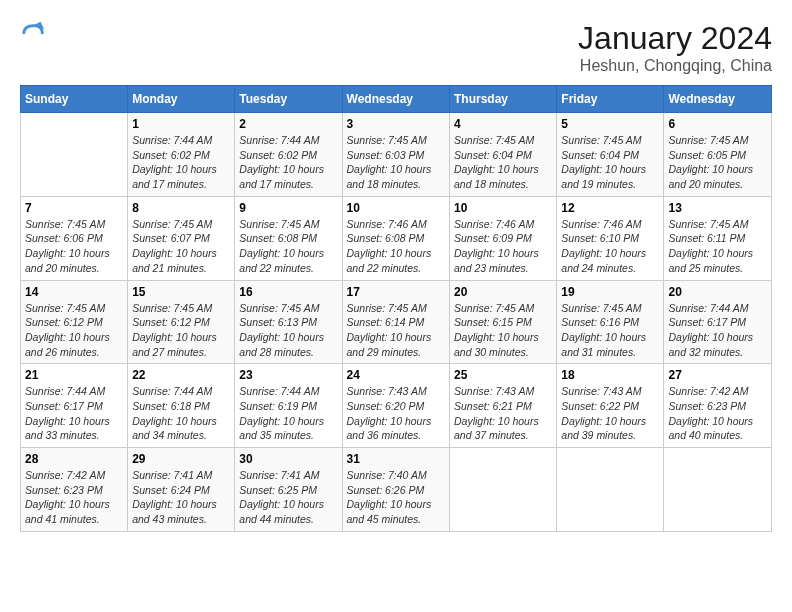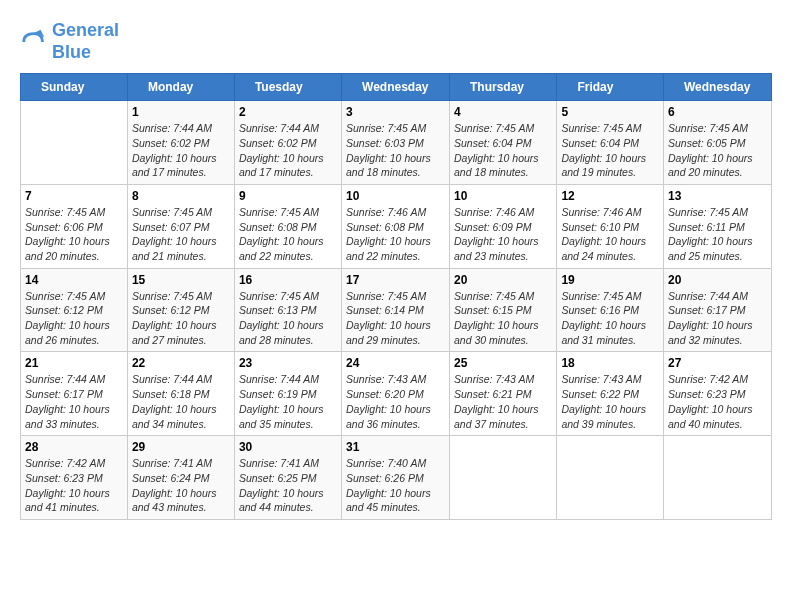--- a/index.html
+++ b/index.html
@@ -47,21 +47,21 @@
       color: #555;
     }
     table {
       width: 100%;
       border-collapse: collapse;
       font-size: 11px;
     }
     thead tr th {
       background-color: #3a7bc8;
       color: #fff;
-      padding: 6px 20px;
+      padding: 6px 4px;
       text-align: left;
       font-weight: bold;
       font-size: 12px;
       border: 1px solid #2a6ab8;
     }
     tbody tr td {
       border: 1px solid #ccc;
       padding: 4px 4px;
       vertical-align: top;
       width: 108px;
@@ -89,24 +89,24 @@
   </style>
 </head>
 <body>
 
 <div class="header">
   <div class="logo">
     <svg class="logo-icon" viewBox="0 0 30 30">
       <path d="M4 15 Q4 6 15 6 Q24 6 24 15" fill="none" stroke="#4a90d9" stroke-width="3"></path>
       <path d="M14 6 L22 2 L26 10" fill="#4a90d9"></path>
     </svg>
-    <div class="logo-text">
-      <div><span>General</span></div>
-      <div style="color:#4a90d9">Blue</div>
-    </div>
+  </div>
+  <div class="title-block">
+    <div class="month-year">January 2024</div>
+    <div class="location">Heshun, Chongqing, China</div>
   </div>
 </div>
 
 <table>
   <thead>
     <tr id="thead-row">
         <th>Sunday</th>
         <th>Monday</th>
         <th>Tuesday</th>
         <th>Wednesday</th>

